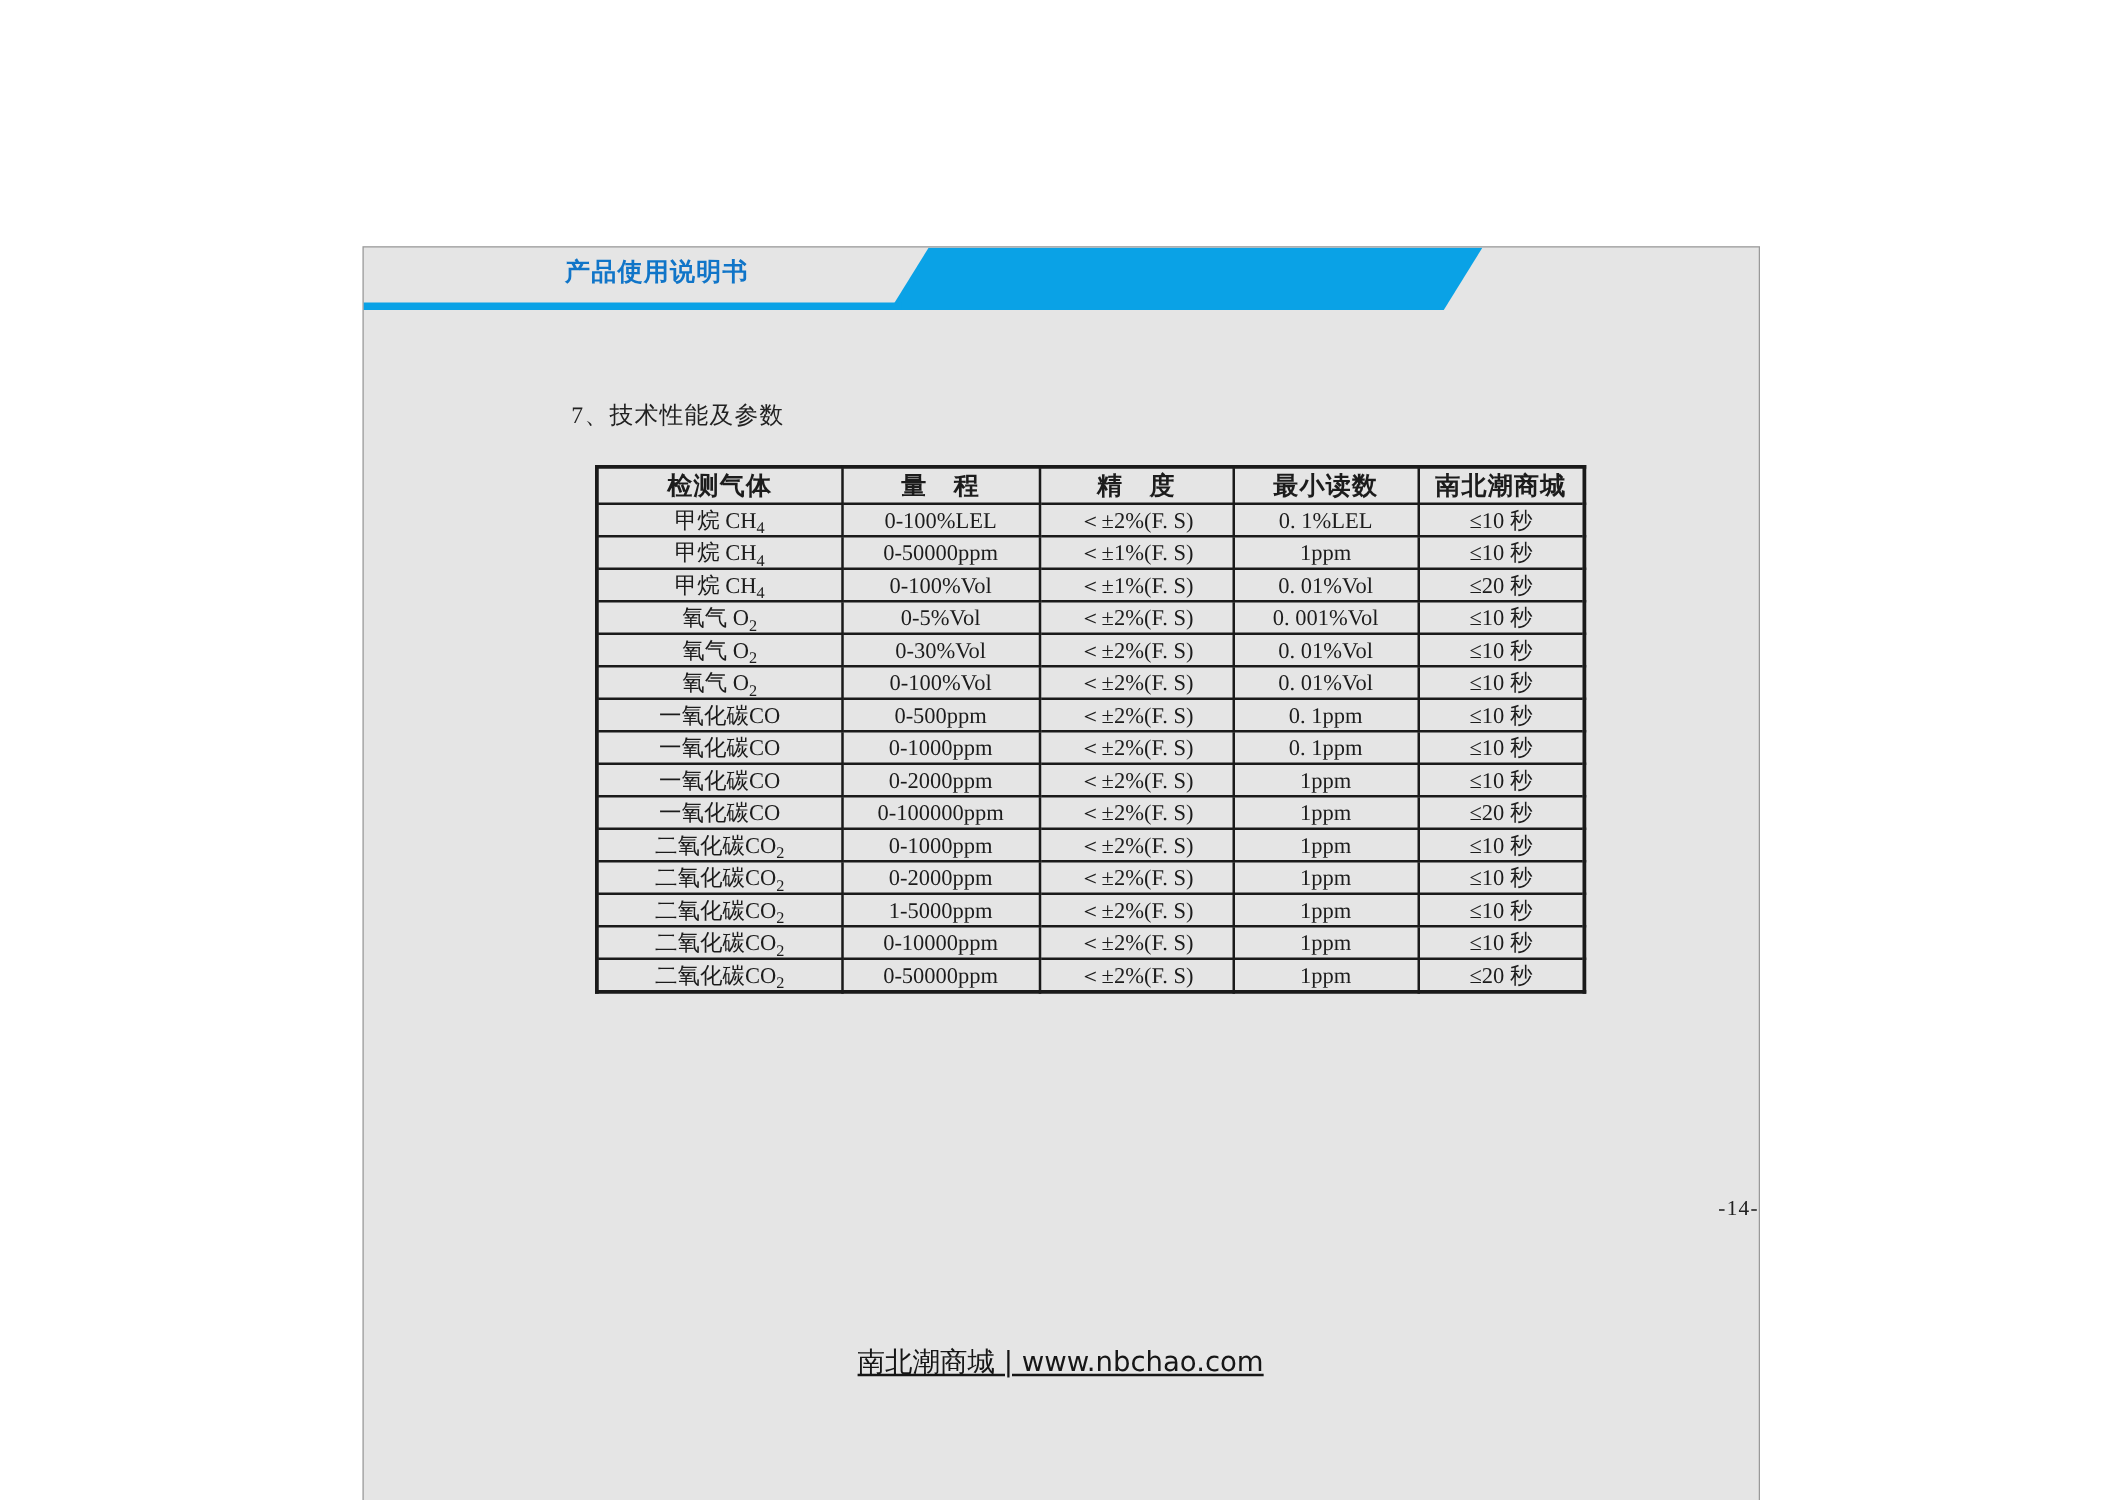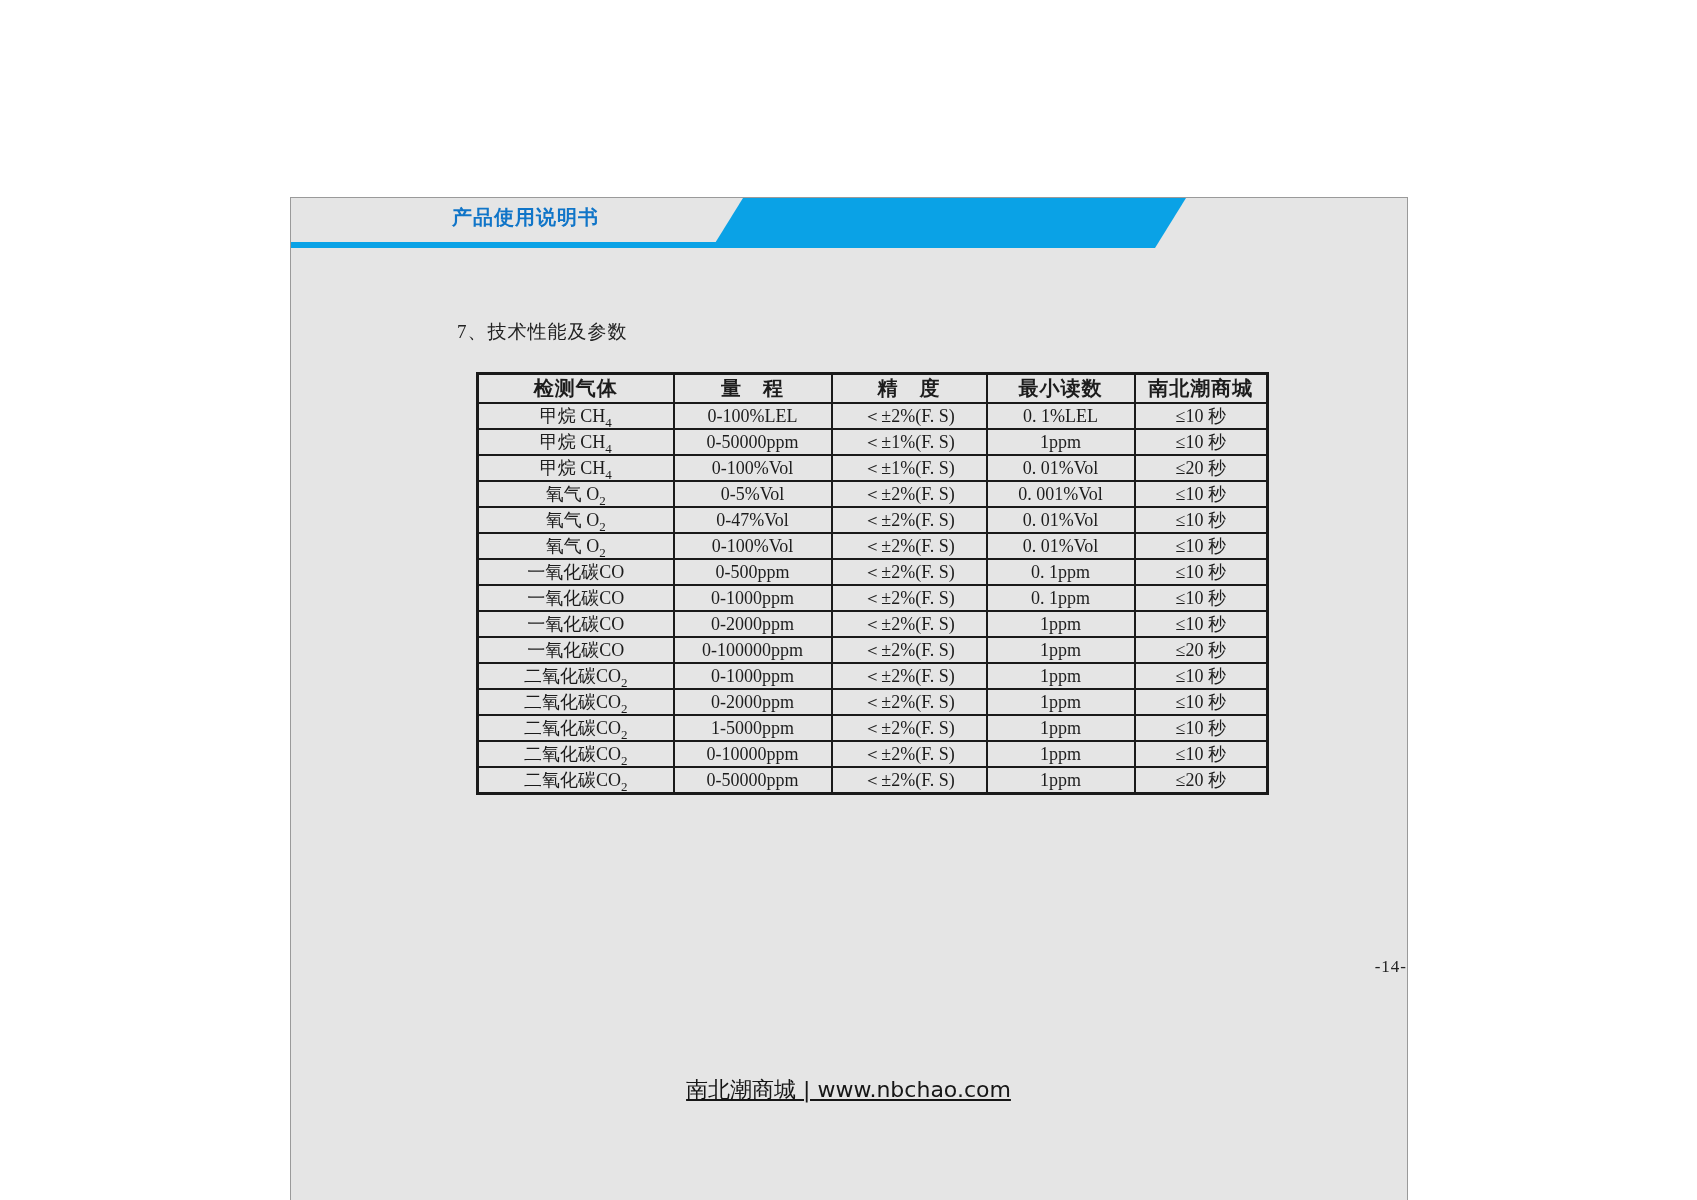--- a/index.html
+++ b/index.html
@@ -124,21 +124,21 @@
   <tr>
     <td><span class="g">氧气 O</span><sub class="s">2</sub></td>
     <td>0-5%Vol</td>
     <td>＜±2%(F. S)</td>
     <td>0. 001%Vol</td>
     <td>≤10 秒</td>
   </tr>
 
   <tr>
     <td><span class="g">氧气 O</span><sub class="s">2</sub></td>
-    <td>0-47%Vol</td>
+    <td>0-30%Vol</td>
     <td>＜±2%(F. S)</td>
     <td>0. 01%Vol</td>
     <td>≤10 秒</td>
   </tr>
 
   <tr>
     <td><span class="g">氧气 O</span><sub class="s">2</sub></td>
     <td>0-100%Vol</td>
     <td>＜±2%(F. S)</td>
     <td>0. 01%Vol</td>

